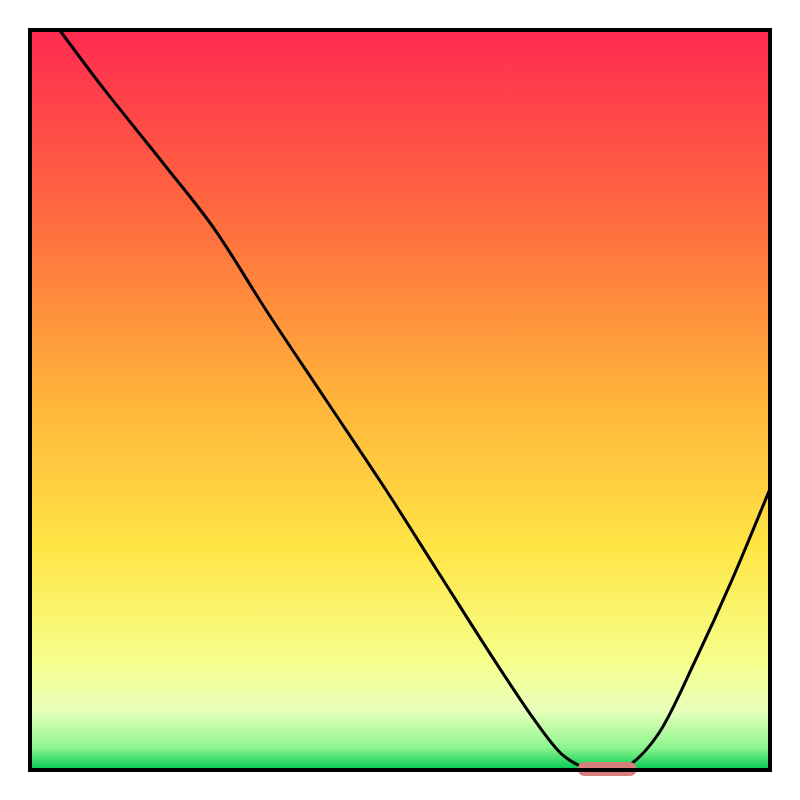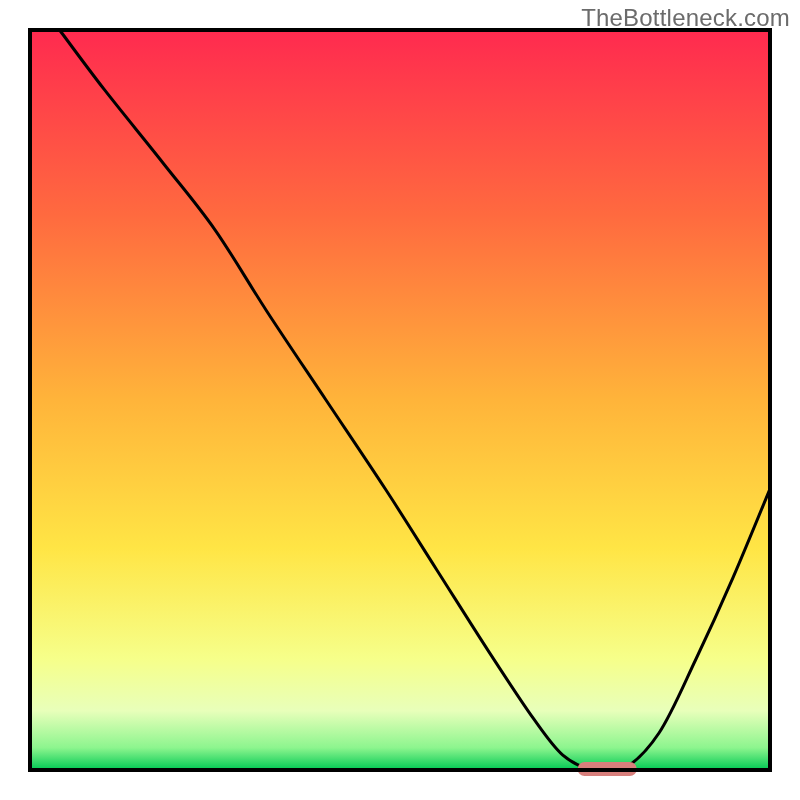--- a/index.html
+++ b/index.html
@@ -44,14 +44,13 @@
           <stop offset="92%" stop-color="#e8ffba"></stop>
           <stop offset="97%" stop-color="#8cf58e"></stop>
           <stop offset="100%" stop-color="#00c853"></stop>
         </linearGradient>
       </defs>
       <rect x="30" y="30" width="740" height="740" fill="url(#bg-grad)"></rect>
       <path d="M 59.6 30 C 67 39.86666666666666, 86.73333333333333 66.99999999999996, 104 89.19999999999996 C 121.26666666666667 111.39999999999996, 144.7 139.7666666666667, 163.2 163.20000000000005 C 181.7 186.63333333333338, 197.73333333333332 205.13333333333335, 215 229.8 C 232.26666666666668 254.46666666666667, 248.3 282.8333333333333, 266.8 311.2 C 285.3 339.56666666666666, 306.26666666666665 370.4, 326 400 C 345.73333333333335 429.6, 366.7 460.43333333333334, 385.2 488.8 C 403.7 517.1666666666666, 419.7333333333334 543.0666666666666, 437.00000000000006 570.1999999999999 C 454.2666666666667 597.3333333333333, 472.76666666666665 626.9333333333334, 488.8 651.6 C 504.83333333333337 676.2666666666667, 520.8666666666667 700.9333333333333, 533.2 718.1999999999999 C 545.5333333333334 735.4666666666666, 552.9333333333333 746.5666666666666, 562.8 755.1999999999999 C 572.6666666666666 763.8333333333333, 582.5333333333333 767.5333333333333, 592.4 770 C 602.2666666666667 772.4666666666667, 610.9 776.1666666666666, 622 770 C 633.1 763.8333333333334, 646.6666666666666 751.5, 659 733 C 671.3333333333334 714.5, 683.6666666666666 684.9, 696 659 C 708.3333333333334 633.1, 720.6666666666666 605.9666666666667, 733 577.6 C 745.3333333333334 549.2333333333333, 763.8333333333334 503.6, 770 488.8" fill="none" stroke="#000000" stroke-width="3" stroke-linecap="round"></path>
       <rect x="577.6" y="762" width="59.19999999999993" height="14" rx="7" ry="7" fill="#d77f7c"></rect>
       <rect x="30" y="30" width="740" height="740" fill="none" stroke="#000000" stroke-width="4"></rect>
     </svg>
-  <div class="watermark">TheBottleneck.com</div>
 </div>
 
 </body></html>

